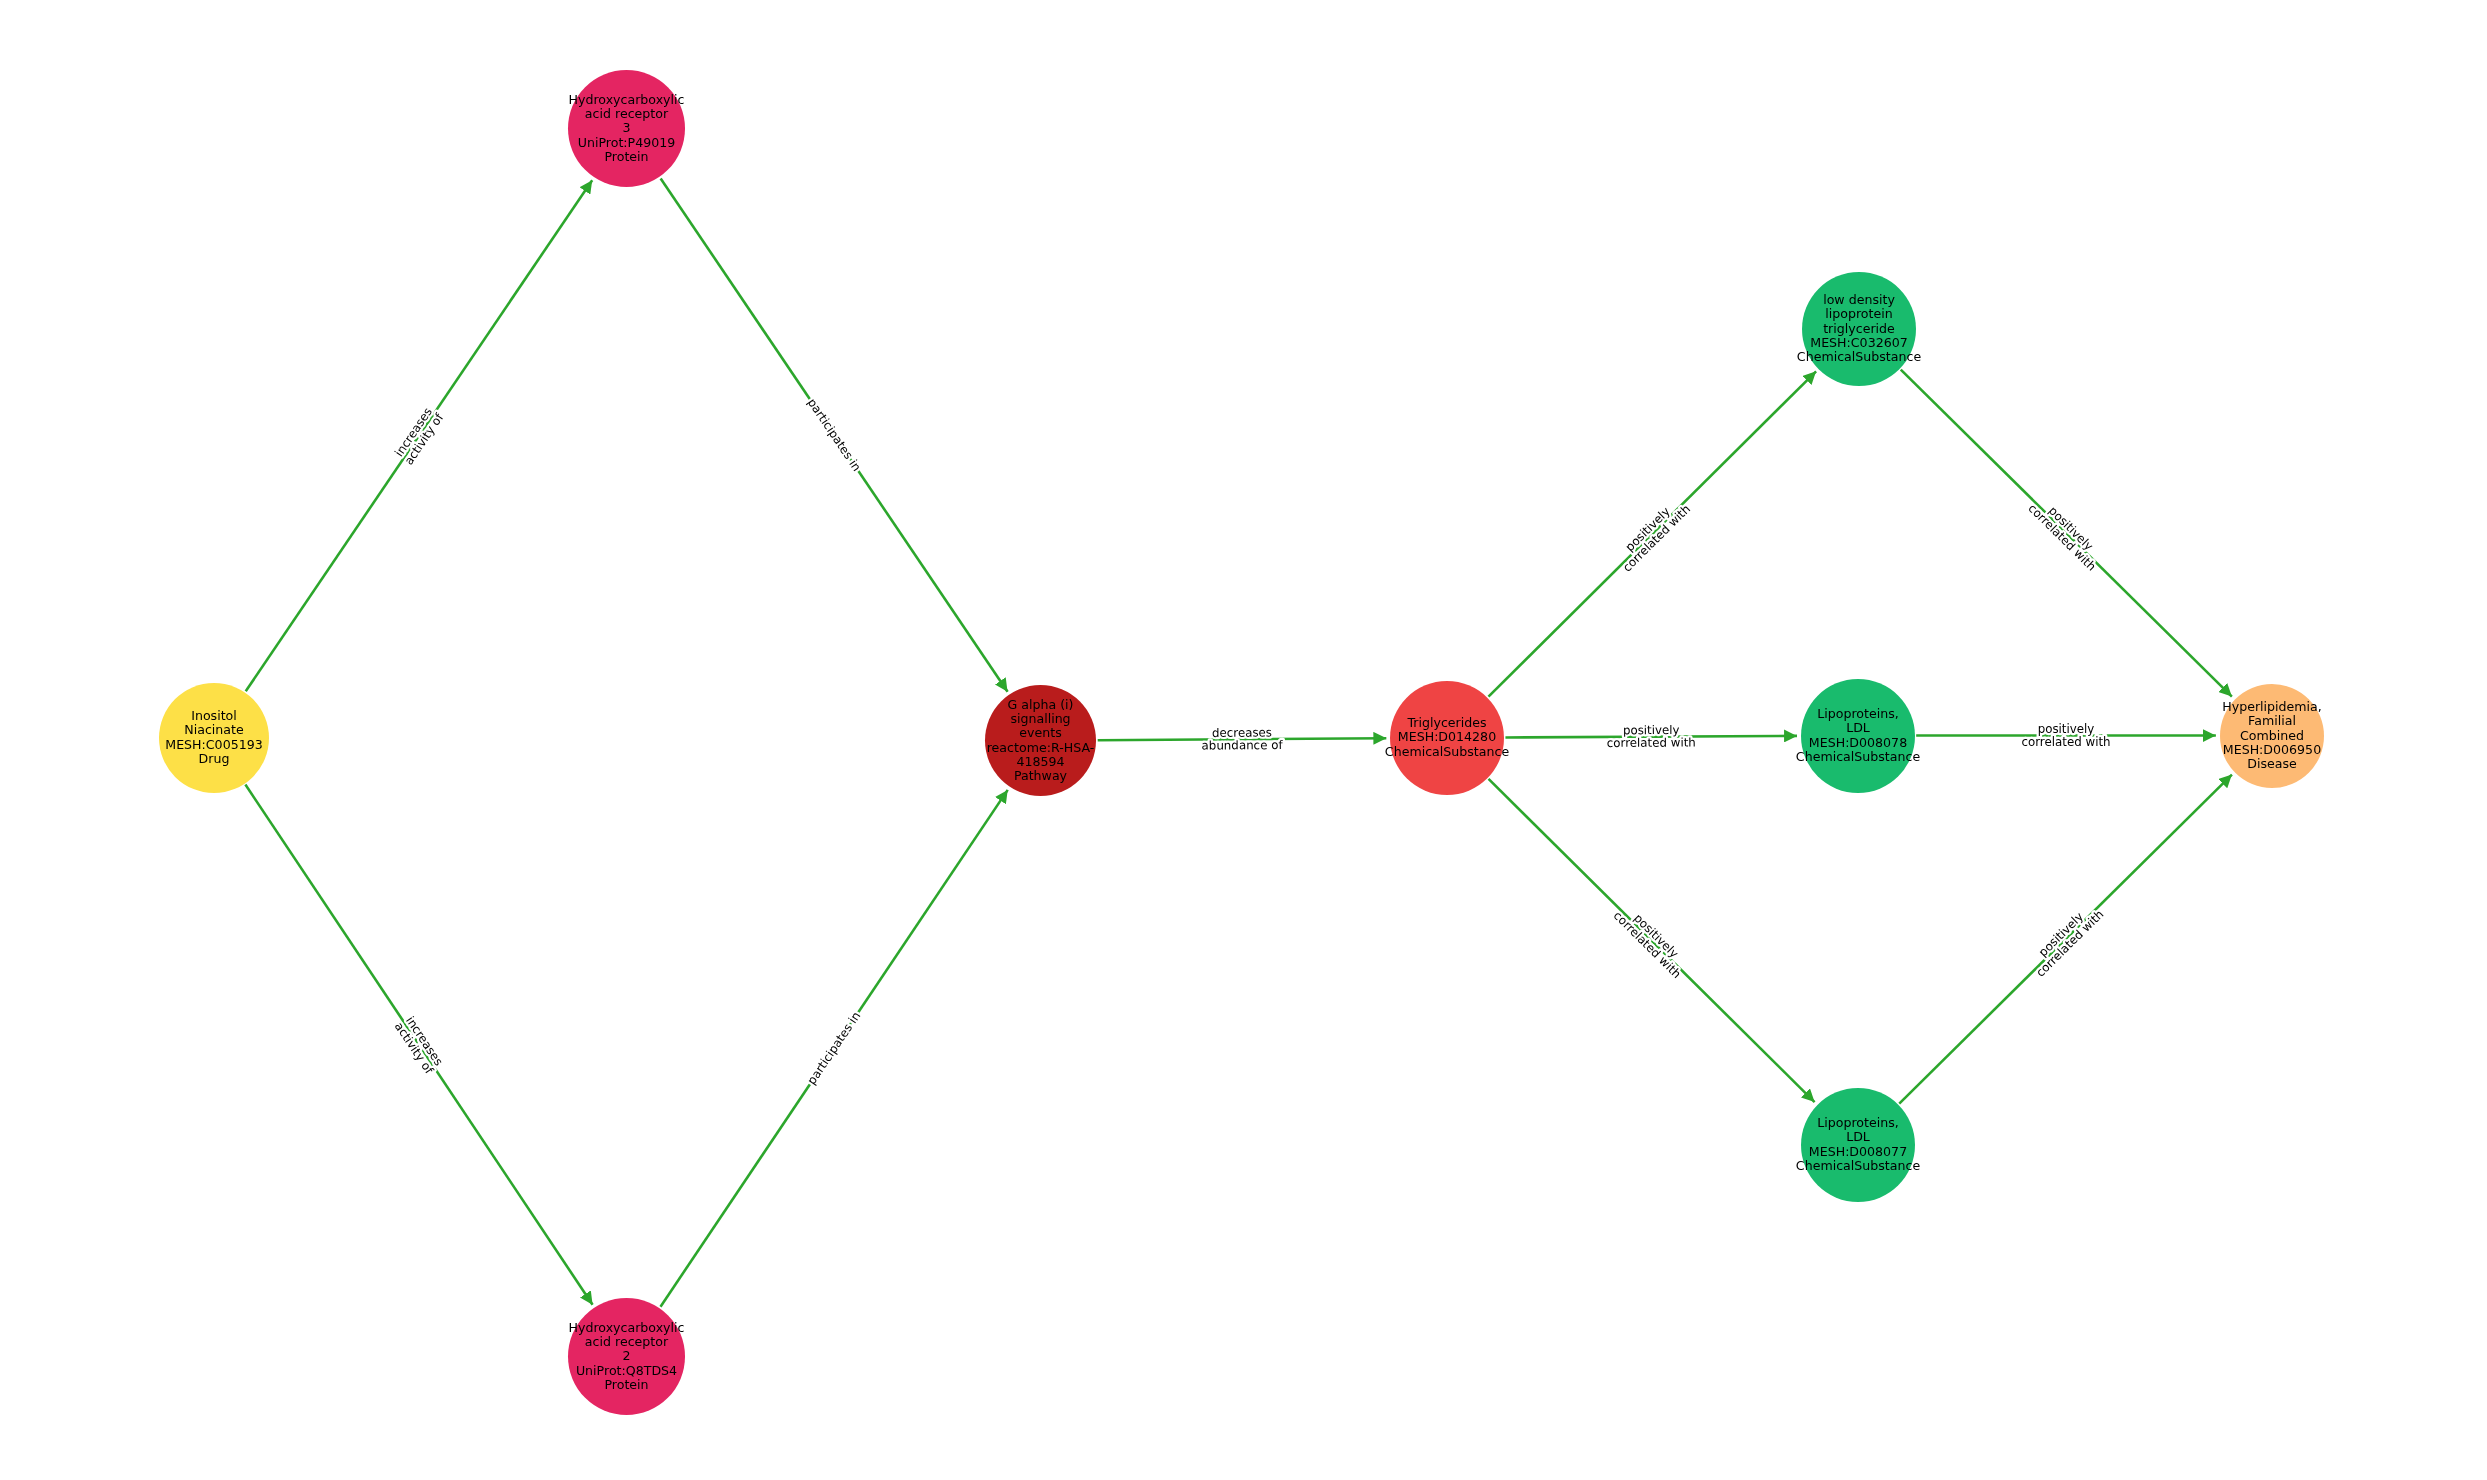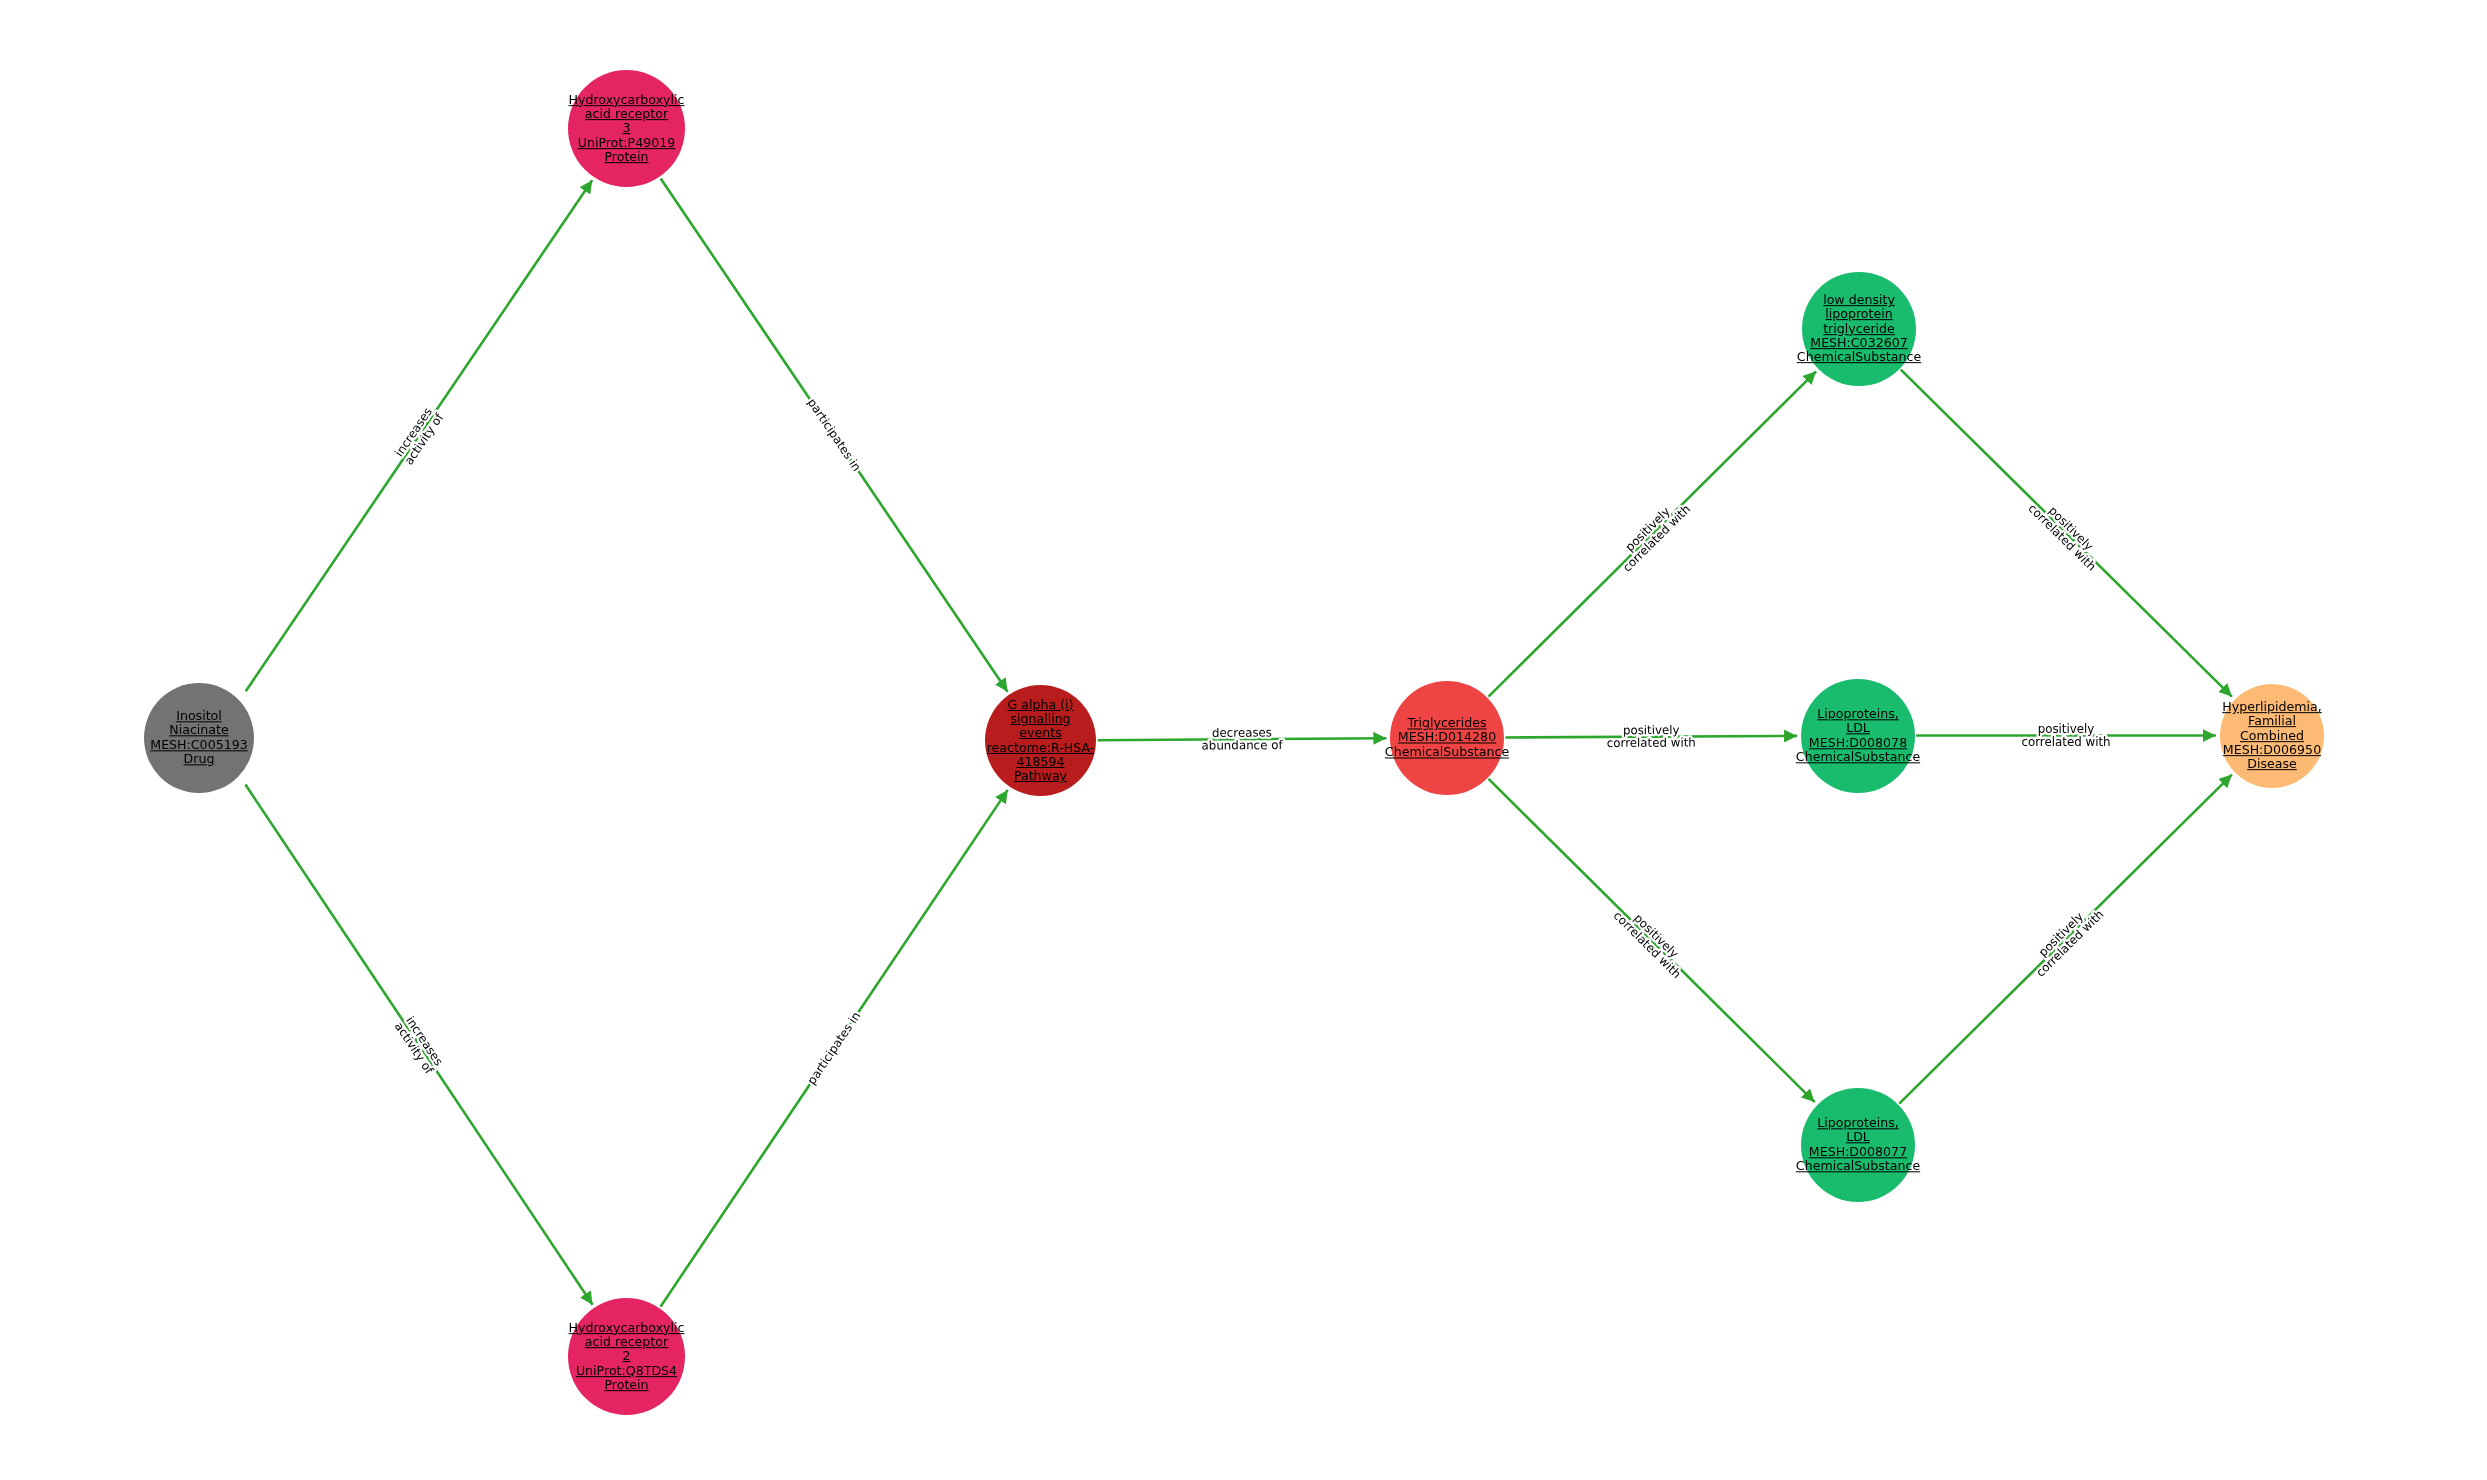--- a/index.html
+++ b/index.html
@@ -43,21 +43,20 @@
     position: absolute;
     left: 50%;
     top: 50%;
     transform: translate(-50%, -50%);
     text-align: center;
     font-size: 12.6px;
     line-height: 1.14;
     color: #000000;
     white-space: nowrap;
     pointer-events: none;
-    text-decoration: underline;
   }
   .node-label span {
     display: block;
   }
 </style>
 </head>
 <body>
 
 <div id="canvas">
   <svg id="edge-layer" xmlns="http://www.w3.org/2000/svg" viewBox="0 0 3360 2000">
@@ -87,21 +86,21 @@
         <text class="edge-label" transform="translate(1678.0000663541387,999.0182144527931) rotate(-0.4)"><tspan x="0" y="-3.5">decreases</tspan><tspan x="0" y="13.5">abundance of</tspan></text>
         <text class="edge-label" transform="translate(2232.435524540998,721.5568311110021) rotate(-44.8)"><tspan x="0" y="-3.5">positively</tspan><tspan x="0" y="13.5">correlated with</tspan></text>
         <text class="edge-label" transform="translate(2231.0000219133253,995.5081079896577) rotate(-0.3)"><tspan x="0" y="-3.5">positively</tspan><tspan x="0" y="13.5">correlated with</tspan></text>
         <text class="edge-label" transform="translate(2231.434551368189,1270.9441500045118) rotate(44.7)"><tspan x="0" y="-3.5">positively</tspan><tspan x="0" y="13.5">correlated with</tspan></text>
         <text class="edge-label" transform="translate(2791.923127743717,720.405242834909) rotate(44.6)"><tspan x="0" y="-3.5">positively</tspan><tspan x="0" y="13.5">correlated with</tspan></text>
         <text class="edge-label" transform="translate(2791.5,994) rotate(0.0)"><tspan x="0" y="-3.5">positively</tspan><tspan x="0" y="13.5">correlated with</tspan></text>
         <text class="edge-label" transform="translate(2790.9218235141834,1269.0934375611032) rotate(-44.7)"><tspan x="0" y="-3.5">positively</tspan><tspan x="0" y="13.5">correlated with</tspan></text>
       </g>
   </svg>
 
-<div class="node" style="left: 144px; top: 683px; width: 110px; height: 110px; background: #737373;">
+<div class="node" style="left: 159px; top: 683px; width: 110px; height: 110px; background: #fde047;">
       <div class="node-label">
         <span>Inositol</span>
         <span>Niacinate</span>
         <span>MESH:C005193</span>
         <span>Drug</span>
       </div>
     </div>
     <div class="node" style="left: 568px; top: 70px; width: 117px; height: 117px; background: rgb(228, 37, 98);">
       <div class="node-label">
         <span>Hydroxycarboxylic</span>

